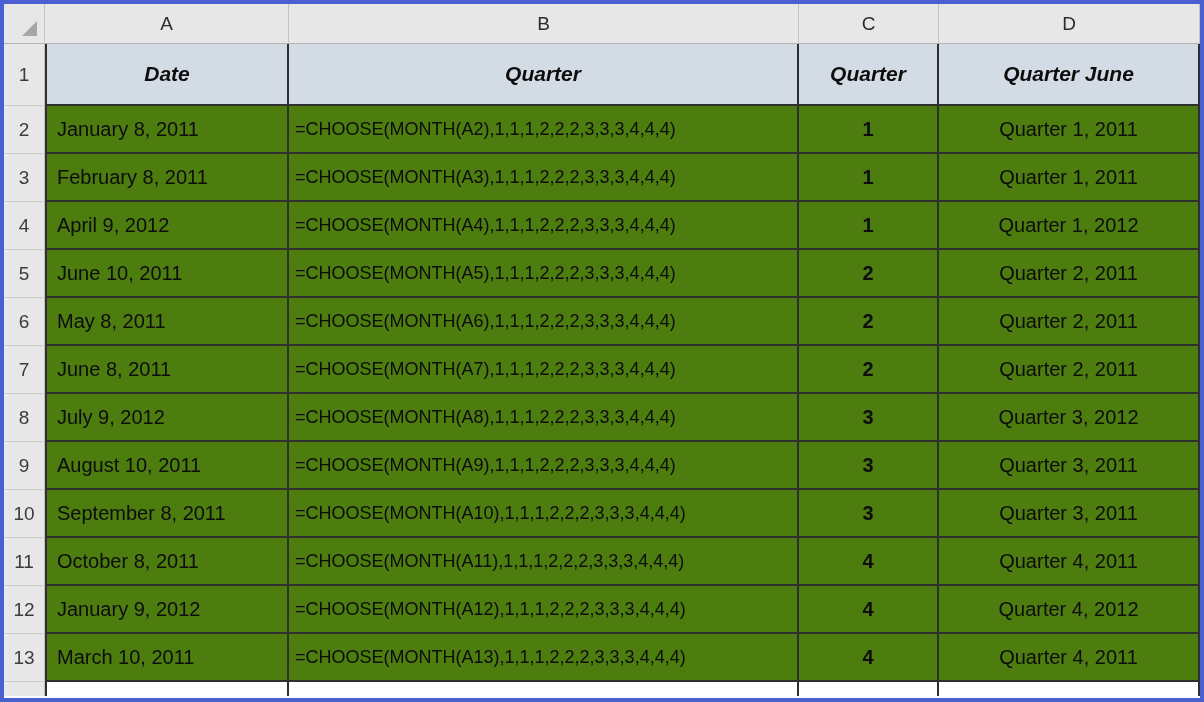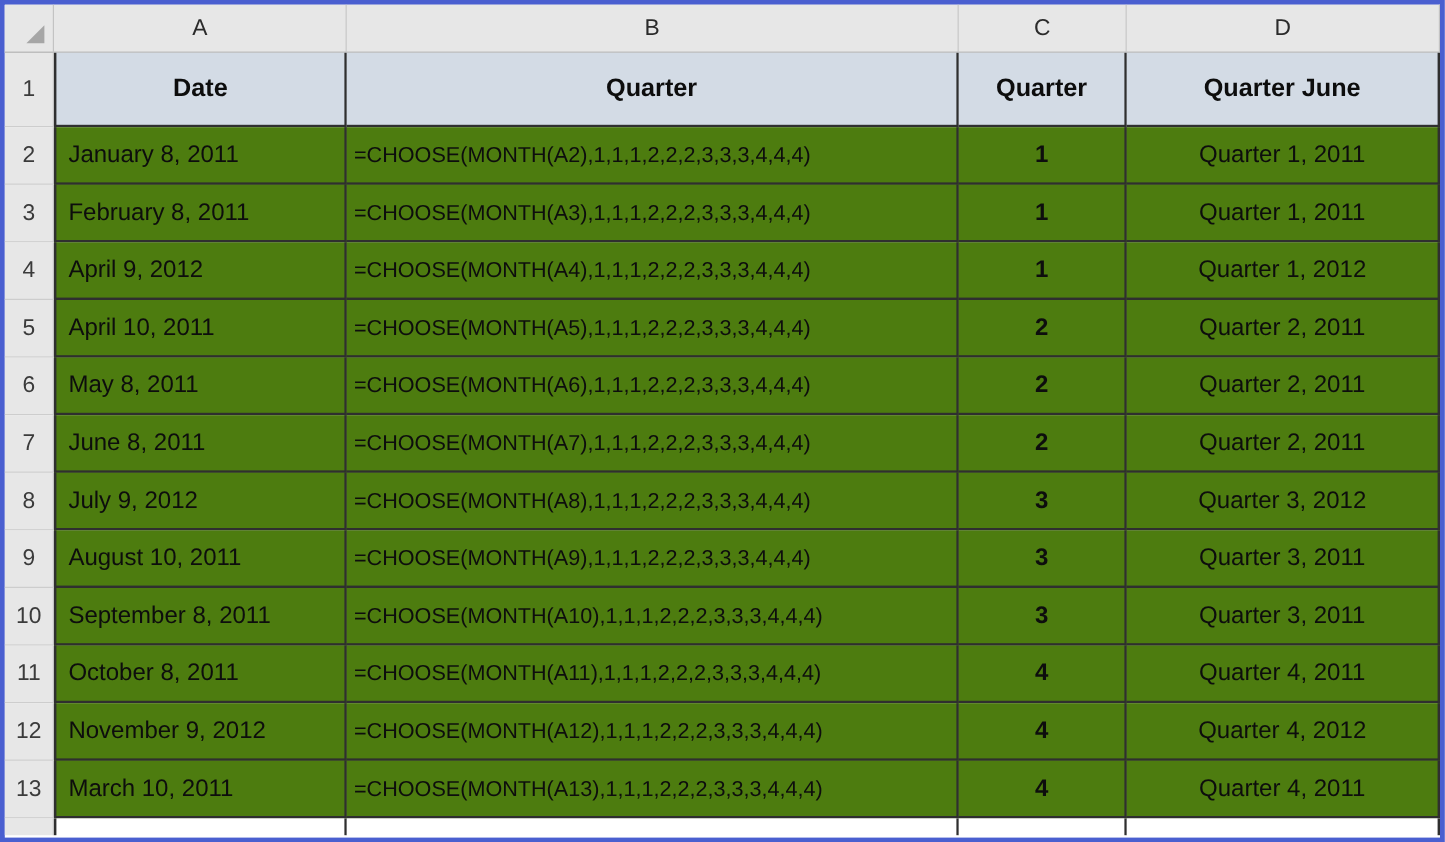--- a/index.html
+++ b/index.html
@@ -91,20 +91,21 @@
     white-space: nowrap;
     overflow: hidden;
   }
   .cell.first-col { border-left: 2px solid #2f2f2f; }
 
   .hdr-cell {
     background: #d3dbe5;
     font-weight: bold;
     justify-content: center;
     font-size: 21px;
+    font-style: italic;
   }
 
   .c-center { justify-content: center; font-weight: bold; }
   .c-centerplain { justify-content: center; padding-left: 10px; }
   .formula { font-size: 18px; padding: 0 6px; }
 
   
   .r-head  { height: 62px; }
   .r-data  { height: 48px; }
   .r-tail  { height: 14px; }
@@ -161,21 +162,21 @@
       </div>
       <div class="grid">
         <div class="rowhead r-data">4</div>
         <div class="cell r-data first-col">April 9, 2012</div>
         <div class="cell r-data formula">=CHOOSE(MONTH(A4),1,1,1,2,2,2,3,3,3,4,4,4)</div>
         <div class="cell r-data c-center">1</div>
         <div class="cell r-data c-centerplain">Quarter 1, 2012</div>
       </div>
       <div class="grid">
         <div class="rowhead r-data">5</div>
-        <div class="cell r-data first-col">April 10, 2011</div>
+        <div class="cell r-data first-col">June 10, 2011</div>
         <div class="cell r-data formula">=CHOOSE(MONTH(A5),1,1,1,2,2,2,3,3,3,4,4,4)</div>
         <div class="cell r-data c-center">2</div>
         <div class="cell r-data c-centerplain">Quarter 2, 2011</div>
       </div>
       <div class="grid">
         <div class="rowhead r-data">6</div>
         <div class="cell r-data first-col">May 8, 2011</div>
         <div class="cell r-data formula">=CHOOSE(MONTH(A6),1,1,1,2,2,2,3,3,3,4,4,4)</div>
         <div class="cell r-data c-center">2</div>
         <div class="cell r-data c-centerplain">Quarter 2, 2011</div>
@@ -210,21 +211,21 @@
       </div>
       <div class="grid">
         <div class="rowhead r-data">11</div>
         <div class="cell r-data first-col">October 8, 2011</div>
         <div class="cell r-data formula">=CHOOSE(MONTH(A11),1,1,1,2,2,2,3,3,3,4,4,4)</div>
         <div class="cell r-data c-center">4</div>
         <div class="cell r-data c-centerplain">Quarter 4, 2011</div>
       </div>
       <div class="grid">
         <div class="rowhead r-data">12</div>
-        <div class="cell r-data first-col">November 9, 2012</div>
+        <div class="cell r-data first-col">January 9, 2012</div>
         <div class="cell r-data formula">=CHOOSE(MONTH(A12),1,1,1,2,2,2,3,3,3,4,4,4)</div>
         <div class="cell r-data c-center">4</div>
         <div class="cell r-data c-centerplain">Quarter 4, 2012</div>
       </div>
       <div class="grid">
         <div class="rowhead r-data">13</div>
         <div class="cell r-data first-col">March 10, 2011</div>
         <div class="cell r-data formula">=CHOOSE(MONTH(A13),1,1,1,2,2,2,3,3,3,4,4,4)</div>
         <div class="cell r-data c-center">4</div>
         <div class="cell r-data c-centerplain">Quarter 4, 2011</div>

